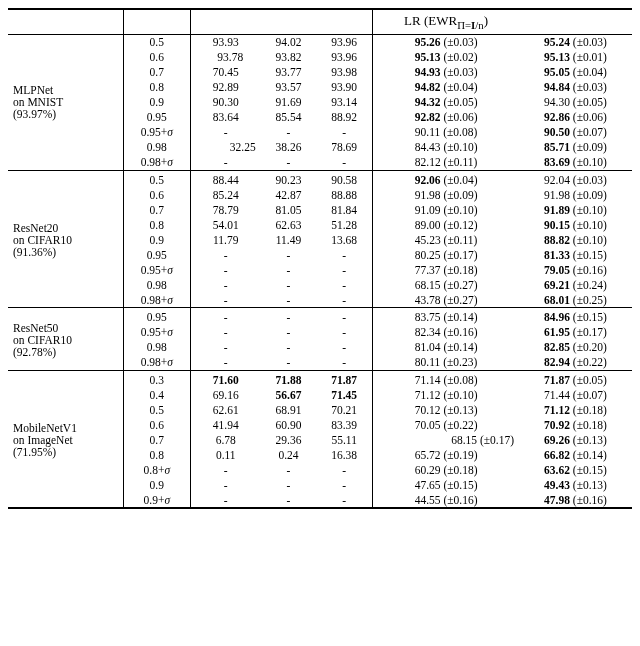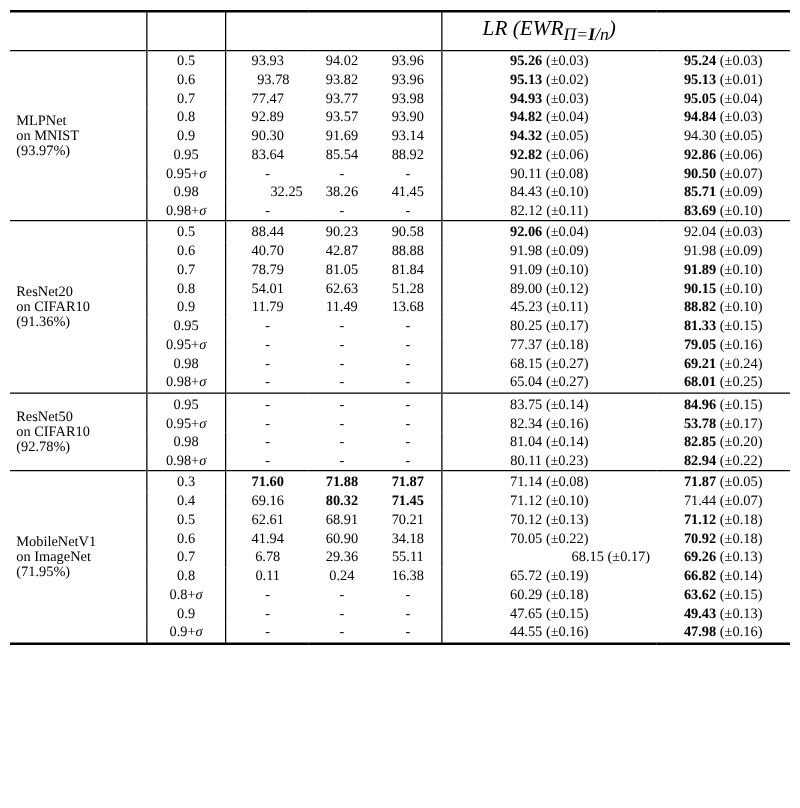--- a/index.html
+++ b/index.html
@@ -18,22 +18,21 @@
       border-top: 2px solid #000;
       border-bottom: 2px solid #000;
     }
     thead tr {
       border-bottom: 1px solid #000;
     }
     th {
       padding: 3px 5px;
       text-align: center;
       font-weight: normal;
-      font-size: 17px;
-      font-style: italic;
+      font-size: 13px;
     }
     th.left { text-align: left; }
     td {
       padding: 1.5px 5px;
       text-align: center;
       font-size: 11.5px;
     }
     .bold { font-weight: bold; }
     .group-separator td {
       border-top: 1px solid #000;
@@ -76,21 +75,21 @@
       <tr>
         <td style="border-left: 1px solid rgb(0, 0, 0);">0.6</td>
         <td style="border-left: 1px solid rgb(0, 0, 0); padding-left: 14px;">93.78</td>
         <td>93.82</td>
         <td>93.96</td>
         <td style="border-left: 1px solid rgb(0, 0, 0);"><b>95.13</b> (±0.02)</td>
         <td><b>95.13</b> (±0.01)</td>
       </tr>
       <tr>
         <td style="border-left: 1px solid rgb(0, 0, 0);">0.7</td>
-        <td style="border-left: 1px solid rgb(0, 0, 0);">77.47</td>
+        <td style="border-left: 1px solid rgb(0, 0, 0);">70.45</td>
         <td>93.77</td>
         <td>93.98</td>
         <td style="border-left: 1px solid rgb(0, 0, 0);"><b>94.93</b> (±0.03)</td>
         <td><b>95.05</b> (±0.04)</td>
       </tr>
       <tr>
         <td style="border-left: 1px solid rgb(0, 0, 0);">0.8</td>
         <td style="border-left: 1px solid rgb(0, 0, 0);">92.89</td>
         <td>93.57</td>
         <td>93.90</td>
@@ -118,21 +117,21 @@
         <td style="border-left: 1px solid rgb(0, 0, 0);">-</td>
         <td>-</td>
         <td>-</td>
         <td style="border-left: 1px solid rgb(0, 0, 0);">90.11 (±0.08)</td>
         <td><b>90.50</b> (±0.07)</td>
       </tr>
       <tr>
         <td style="border-left: 1px solid rgb(0, 0, 0);">0.98</td>
         <td style="border-left: 1px solid rgb(0, 0, 0); text-align: right;">32.25</td>
         <td>38.26</td>
-        <td>41.45</td>
+        <td>78.69</td>
         <td style="border-left: 1px solid rgb(0, 0, 0);">84.43 (±0.10)</td>
         <td><b>85.71</b> (±0.09)</td>
       </tr>
       <tr>
         <td style="border-left: 1px solid rgb(0, 0, 0);">0.98+<i>σ</i></td>
         <td style="border-left: 1px solid rgb(0, 0, 0);">-</td>
         <td>-</td>
         <td>-</td>
         <td style="border-left: 1px solid rgb(0, 0, 0);">82.12 (±0.11)</td>
         <td><b>83.69</b> (±0.10)</td>
@@ -141,21 +140,21 @@
         <td rowspan="9" class="network-cell" style="vertical-align: middle; border-right: 1px solid rgb(0, 0, 0);">ResNet20<br>on CIFAR10<br>(91.36%)</td>
         <td style="border-left: 1px solid rgb(0, 0, 0);">0.5</td>
         <td style="border-left: 1px solid rgb(0, 0, 0);">88.44</td>
         <td>90.23</td>
         <td>90.58</td>
         <td style="border-left: 1px solid rgb(0, 0, 0);"><b>92.06</b> (±0.04)</td>
         <td>92.04 (±0.03)</td>
       </tr>
       <tr>
         <td style="border-left: 1px solid rgb(0, 0, 0);">0.6</td>
-        <td style="border-left: 1px solid rgb(0, 0, 0);">40.70</td>
+        <td style="border-left: 1px solid rgb(0, 0, 0);">85.24</td>
         <td>42.87</td>
         <td>88.88</td>
         <td style="border-left: 1px solid rgb(0, 0, 0);">91.98 (±0.09)</td>
         <td>91.98 (±0.09)</td>
       </tr>
       <tr>
         <td style="border-left: 1px solid rgb(0, 0, 0);">0.7</td>
         <td style="border-left: 1px solid rgb(0, 0, 0); margin-left: 41px;">78.79</td>
         <td>81.05</td>
         <td>81.84</td>
@@ -200,39 +199,39 @@
         <td>-</td>
         <td>-</td>
         <td style="border-left: 1px solid rgb(0, 0, 0);">68.15 (±0.27)</td>
         <td><b>69.21</b> (±0.24)</td>
       </tr>
       <tr>
         <td style="border-left: 1px solid rgb(0, 0, 0);">0.98+<i>σ</i></td>
         <td style="border-left: 1px solid rgb(0, 0, 0);">-</td>
         <td>-</td>
         <td>-</td>
-        <td style="border-left: 1px solid rgb(0, 0, 0);">65.04 (±0.27)</td>
+        <td style="border-left: 1px solid rgb(0, 0, 0);">43.78 (±0.27)</td>
         <td><b>68.01</b> (±0.25)</td>
       </tr>
       <tr class="group-separator">
         <td rowspan="4" class="network-cell" style="vertical-align: middle; border-right: 1px solid rgb(0, 0, 0);">ResNet50<br>on CIFAR10<br>(92.78%)</td>
         <td style="border-left: 1px solid rgb(0, 0, 0);">0.95</td>
         <td style="border-left: 1px solid rgb(0, 0, 0);">-</td>
         <td>-</td>
         <td>-</td>
         <td style="border-left: 1px solid rgb(0, 0, 0);">83.75 (±0.14)</td>
         <td><b>84.96</b> (±0.15)</td>
       </tr>
       <tr>
         <td style="border-left: 1px solid rgb(0, 0, 0);">0.95+<i>σ</i></td>
         <td style="border-left: 1px solid rgb(0, 0, 0);">-</td>
         <td>-</td>
         <td>-</td>
         <td style="border-left: 1px solid rgb(0, 0, 0);">82.34 (±0.16)</td>
-        <td><b>53.78</b> (±0.17)</td>
+        <td><b>61.95</b> (±0.17)</td>
       </tr>
       <tr>
         <td style="border-left: 1px solid rgb(0, 0, 0);">0.98</td>
         <td style="border-left: 1px solid rgb(0, 0, 0);">-</td>
         <td>-</td>
         <td>-</td>
         <td style="border-left: 1px solid rgb(0, 0, 0);">81.04 (±0.14)</td>
         <td><b>82.85</b> (±0.20)</td>
       </tr>
       <tr>
@@ -248,38 +247,38 @@
         <td style="border-left: 1px solid rgb(0, 0, 0);">0.3</td>
         <td class="bold" style="border-left: 1px solid rgb(0, 0, 0);">71.60</td>
         <td class="bold">71.88</td>
         <td class="bold">71.87</td>
         <td style="border-left: 1px solid rgb(0, 0, 0);">71.14 (±0.08)</td>
         <td><b>71.87</b> (±0.05)</td>
       </tr>
       <tr>
         <td style="border-left: 1px solid rgb(0, 0, 0);">0.4</td>
         <td style="border-left: 1px solid rgb(0, 0, 0);">69.16</td>
-        <td class="bold">80.32</td>
+        <td class="bold">56.67</td>
         <td class="bold">71.45</td>
         <td style="border-left: 1px solid rgb(0, 0, 0);">71.12 (±0.10)</td>
         <td>71.44 (±0.07)</td>
       </tr>
       <tr>
         <td style="border-left: 1px solid rgb(0, 0, 0);">0.5</td>
         <td style="border-left: 1px solid rgb(0, 0, 0);">62.61</td>
         <td>68.91</td>
         <td>70.21</td>
         <td style="border-left: 1px solid rgb(0, 0, 0);">70.12 (±0.13)</td>
         <td><b>71.12</b> (±0.18)</td>
       </tr>
       <tr>
         <td style="border-left: 1px solid rgb(0, 0, 0);">0.6</td>
         <td style="border-left: 1px solid rgb(0, 0, 0);">41.94</td>
         <td>60.90</td>
-        <td>34.18</td>
+        <td>83.39</td>
         <td style="border-left: 1px solid rgb(0, 0, 0);">70.05 (±0.22)</td>
         <td><b>70.92</b> (±0.18)</td>
       </tr>
       <tr>
         <td style="border-left: 1px solid rgb(0, 0, 0);">0.7</td>
         <td style="border-left: 1px solid rgb(0, 0, 0);">6.78</td>
         <td>29.36</td>
         <td>55.11</td>
         <td style="border-left: 1px solid rgb(0, 0, 0); text-align: right;">68.15 (±0.17)</td>
         <td><b>69.26</b> (±0.13)</td>

